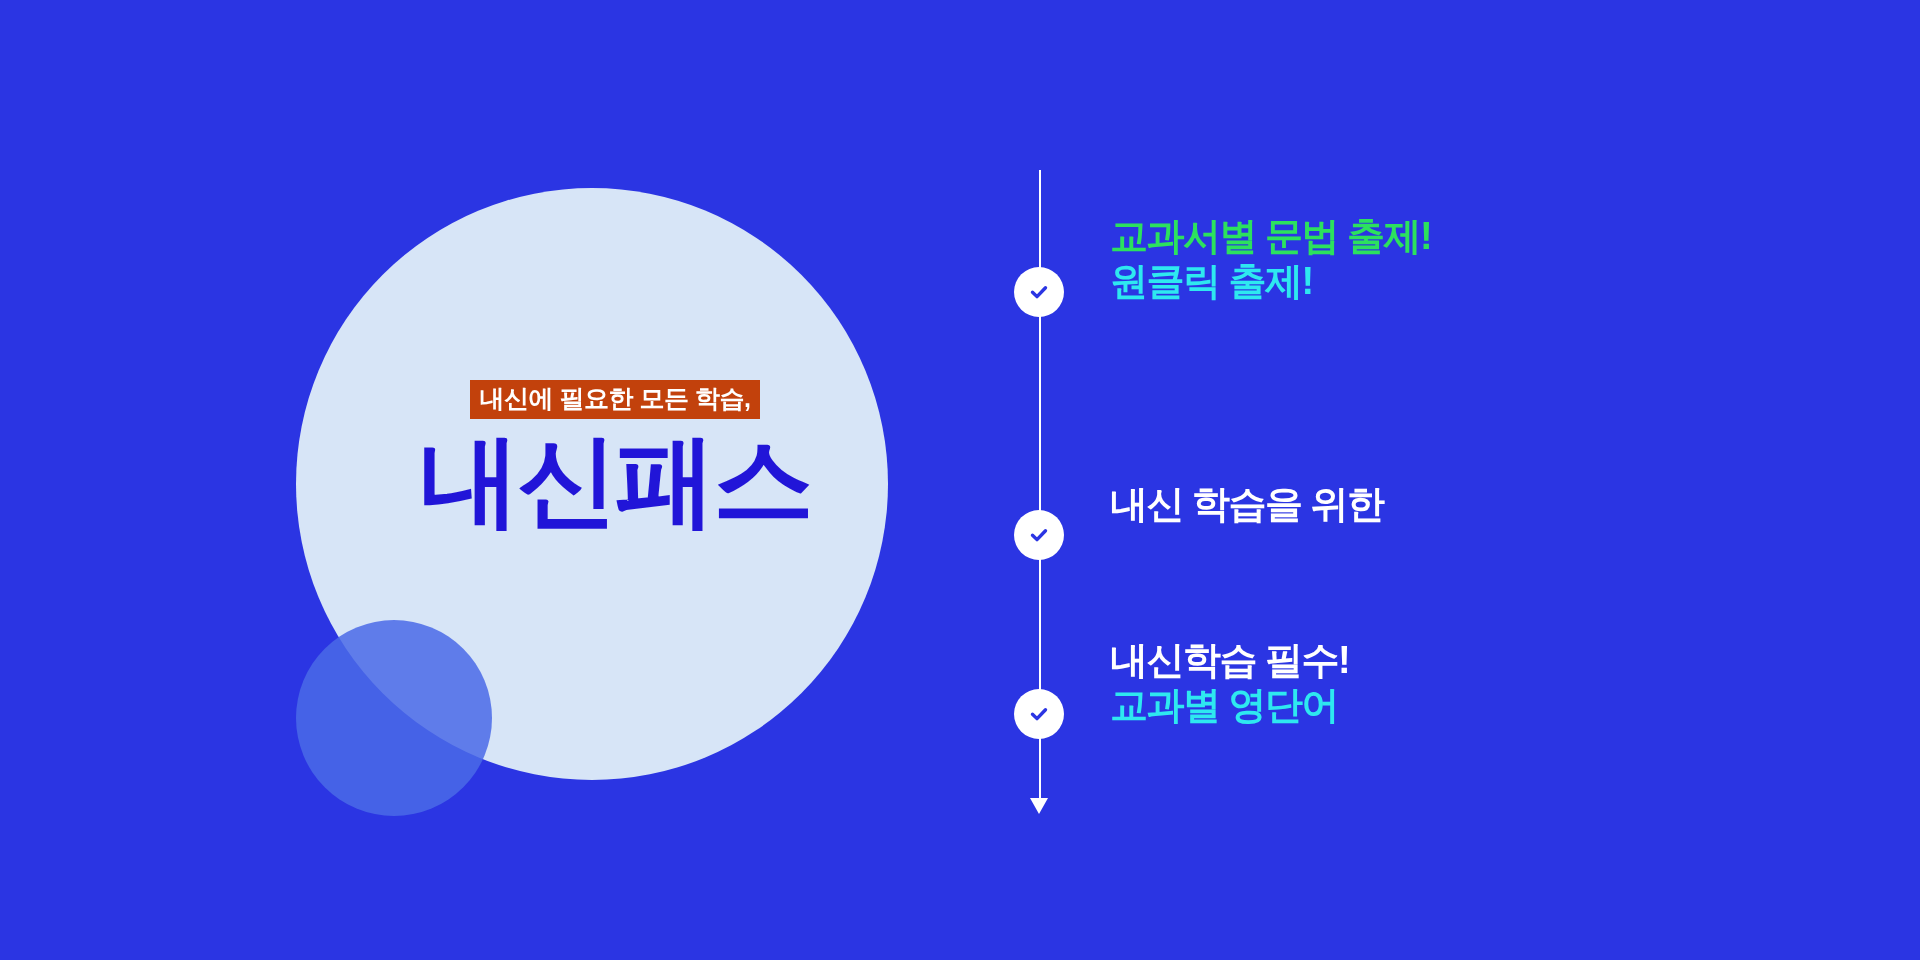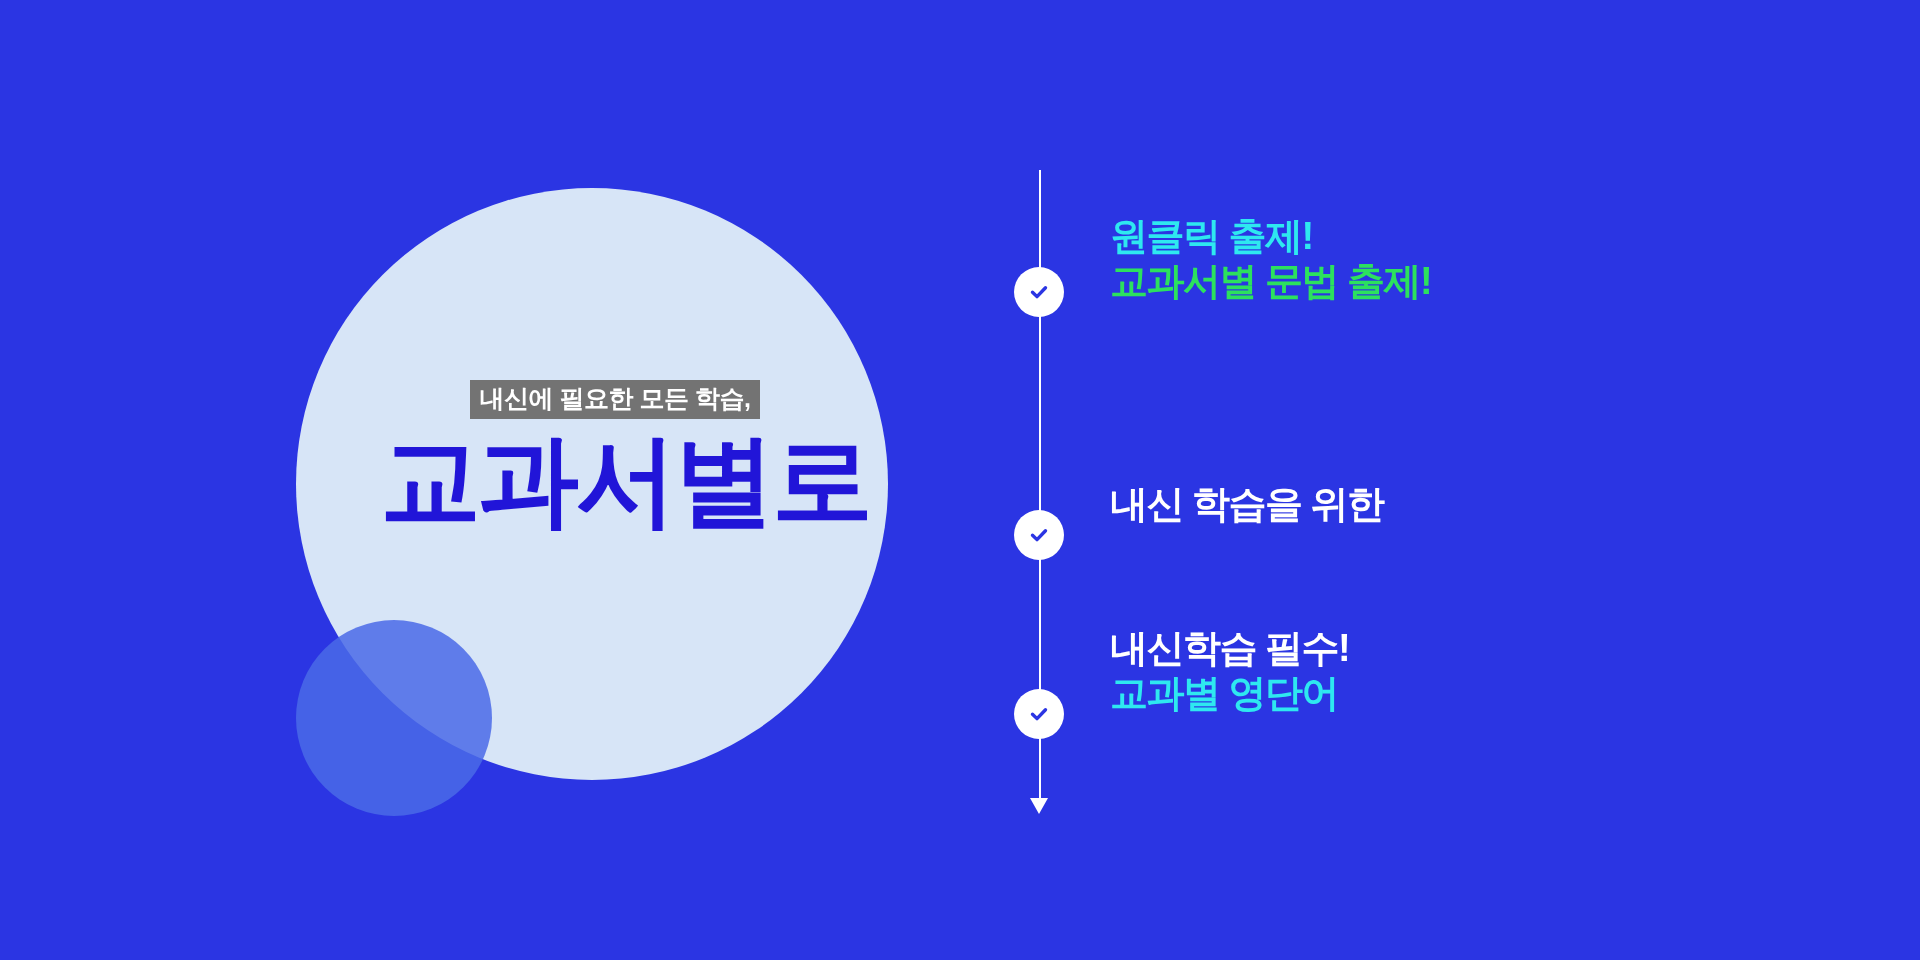--- a/index.html
+++ b/index.html
@@ -19,21 +19,21 @@
   .circle-accent{
     position:absolute;left:296px;top:620px;width:196px;height:196px;
     border-radius:50%;background:#4a6ae8;opacity:.85;
   }
   .brand-wrap{
     position:absolute;left:380px;top:380px;width:470px;
     text-align:center;
   }
   .badge-line{display:flex;justify-content:center;}
   .badge{
-    display:inline-block;background:#737373;color:#ffffff;
+    display:inline-block;background:#c2410c;color:#ffffff;
     font-size:25px;font-weight:700;letter-spacing:-.5px;
     padding:6px 10px 8px 10px;line-height:1;white-space:nowrap;
   }
   .brand-title{
     margin-top:10px;color:#2115d8;
     font-size:101px;font-weight:900;line-height:1.02;
     letter-spacing:-3px;white-space:nowrap;
   }
 
   
@@ -51,42 +51,42 @@
   .check svg{display:block;}
   .ck1{top:97px;}
   .ck2{top:340px;}
   .ck3{top:519px;}
 
   
   .features{position:absolute;left:1110px;top:214px;width:700px;}
   .feat{margin-bottom:0;}
   .feat1{position:absolute;top:0;left:0;}
   .feat2{position:absolute;top:244px;left:0;margin-top:24px;}
-  .feat3{position:absolute;top:412px;left:0;}
+  .feat3{position:absolute;top:424px;left:0;}
   .fline{
     font-size:38px;font-weight:900;line-height:1.18;
     letter-spacing:-1.5px;white-space:nowrap;
   }
   .c-white{color:#ffffff;}
   .c-cyan{color:#2ee8f0;}
   .c-green{color:#2ce15e;}
 </style>
 </head>
 <body>
 
 <div id="stage">
 
   <div class="circle-main"></div>
   <div class="circle-accent"></div>
 
   <div class="brand-wrap">
     <div class="badge-line">
       <span class="badge">내신에 필요한 모든 학습,</span>
     </div>
-    <div class="brand-title">교과서별로</div>
+    <div class="brand-title">내신패스</div>
   </div>
 
   <div class="timeline">
     <div class="tl-line"></div>
     <div class="tl-arrow"></div>
 
     <div class="check ck1">
       <svg width="26" height="26" viewBox="0 0 26 26" aria-hidden="true">
         <path d="M6.5 13.2 L11 17.6 L19.5 8.8" fill="none" stroke="#2b35e3" stroke-width="3.4" stroke-linecap="round" stroke-linejoin="round"></path>
       </svg>
@@ -99,22 +99,22 @@
     <div class="check ck3">
       <svg width="26" height="26" viewBox="0 0 26 26" aria-hidden="true">
         <path d="M6.5 13.2 L11 17.6 L19.5 8.8" fill="none" stroke="#2b35e3" stroke-width="3.4" stroke-linecap="round" stroke-linejoin="round"></path>
       </svg>
     </div>
   </div>
 
   <div class="features">
 
     <div class="feat feat1">
+      <div class="fline c-green">교과서별 문법 출제!</div>
       <div class="fline c-cyan">원클릭 출제!</div>
-      <div class="fline c-green">교과서별 문법 출제!</div>
     </div>
 
     <div class="feat feat2">
       <div class="fline c-white">내신 학습을 위한</div>
     </div>
 
     <div class="feat feat3">
       <div class="fline c-white">내신학습 필수!</div>
       <div class="fline c-cyan">교과별 영단어</div>
     </div>

